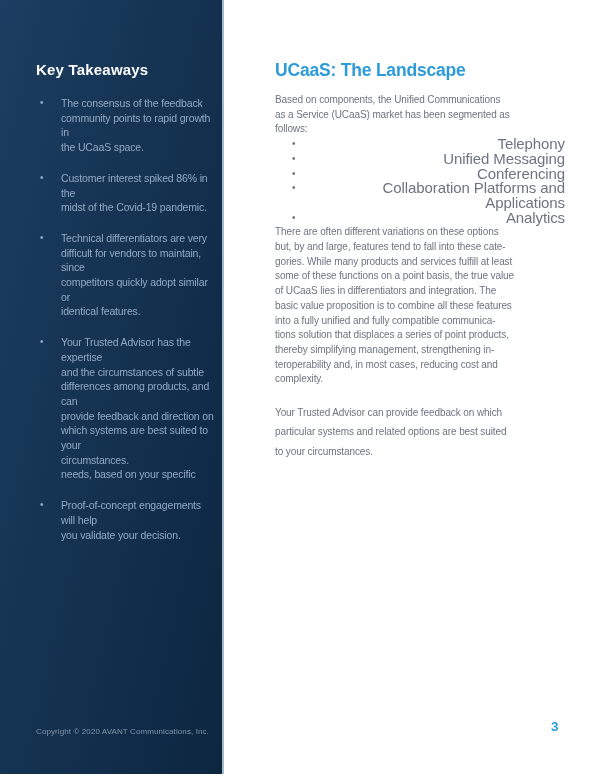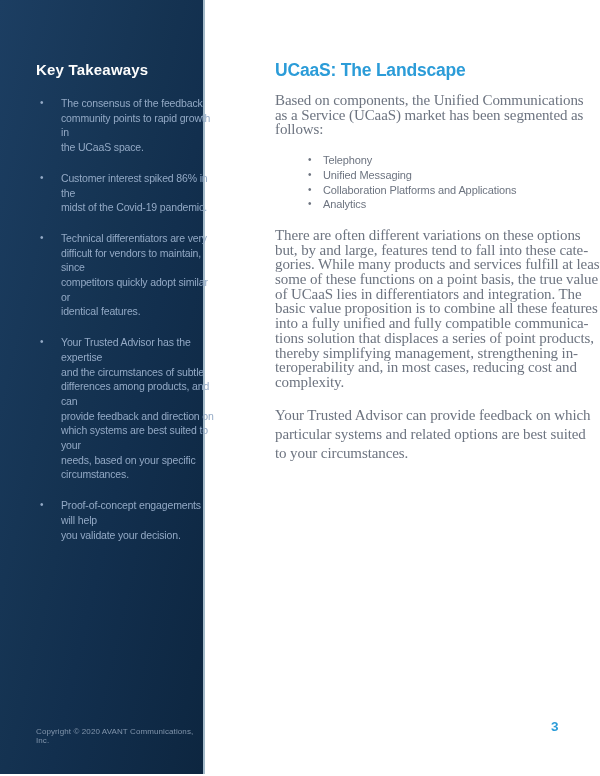--- a/index.html
+++ b/index.html
@@ -7,21 +7,21 @@
     width: 600px; height: 776px;
     position: relative;
     background: #ffffff;
     font-family: "Liberation Sans", sans-serif;
     overflow: hidden;
   }
 
   
   .sidebar {
     position: absolute; left: 0; top: 0;
-    width: 205px; height: 774px;
+    width: 224px; height: 774px;
     box-sizing: border-box;
     background: linear-gradient(103deg, #1c3e62 0%, #16355645 45%, #122f4e 60%, #0d2640 100%);
     background-color: #143250;
     border-right: 2px solid #a4bac9;
   }
   .sidebar-title {
     position: absolute; left: 36px; top: 60px;
     font-size: 15px; font-weight: bold; color: #fdfdfd;
     letter-spacing: 0.2px; line-height: 19px;
   }
@@ -49,25 +49,25 @@
 
   
   .main {
     position: absolute; left: 275px; top: 60px; width: 290px;
     color: #6d7480;
   }
   .main-title {
     font-size: 17.5px; font-weight: bold; color: #2b9cd8;
     line-height: 21px; margin: 0 0 12px 0; letter-spacing: -0.2px;
   }
-  .para { font-size: 15px; line-height: 14.7px; letter-spacing: -0.1px; font-family: Liberation Serif, serif; }
+  .para { font-size: 10px; line-height: 14.7px; letter-spacing: -0.1px; }
   .para div { white-space: nowrap; }
   .components {
-    margin: 16px; padding: 0; list-style: none;
-    font-size: 11px; line-height: 14.7px; letter-spacing: -0.1px;
+    margin: 0; padding: 0; list-style: none;
+    font-size: 15px; line-height: 14.7px; letter-spacing: -0.1px; text-align: right;
   }
   .components li { position: relative; padding-left: 32px; }
   .components li::before {
     content: "•";
     position: absolute; left: 17px; top: 0;
     font-size: 10px; color: #6d7480;
   }
   .closing { margin-top: 16px; }
   .closing div { line-height: 19.4px; }
 
@@ -96,41 +96,42 @@
         <div>difficult for vendors to maintain, since</div>
         <div>competitors quickly adopt similar or</div>
         <div>identical features.</div>
       </li>
       <li>
         <div>Your Trusted Advisor has the expertise</div>
         <div>and the circumstances of subtle</div>
         <div>differences among products, and can</div>
         <div>provide feedback and direction on</div>
         <div>which systems are best suited to your</div>
+        <div>circumstances.</div>
         <div>needs, based on your specific</div>
-        <div>circumstances.</div>
       </li>
       <li>
         <div>Proof-of-concept engagements will help</div>
         <div>you validate your decision.</div>
       </li>
     </ul>
   <div class="copyright">Copyright © 2020 AVANT Communications, Inc.</div>
 </div>
 
 <div class="main">
   <h1 class="main-title">UCaaS: The Landscape</h1>
   <div class="para">
       <div>Based on components, the Unified Communications</div>
       <div>as a Service (UCaaS) market has been segmented as</div>
       <div>follows:</div>
     </div>
   <ul class="components">
       <li>Telephony</li>
       <li>Unified Messaging</li>
+      <li>Conferencing</li>
       <li>Collaboration Platforms and Applications</li>
       <li>Analytics</li>
     </ul>
   <div class="para">
       <div>There are often different variations on these options</div>
       <div>but, by and large, features tend to fall into these cate-</div>
       <div>gories. While many products and services fulfill at least</div>
       <div>some of these functions on a point basis, the true value</div>
       <div>of UCaaS lies in differentiators and integration. The</div>
       <div>basic value proposition is to combine all these features</div>

